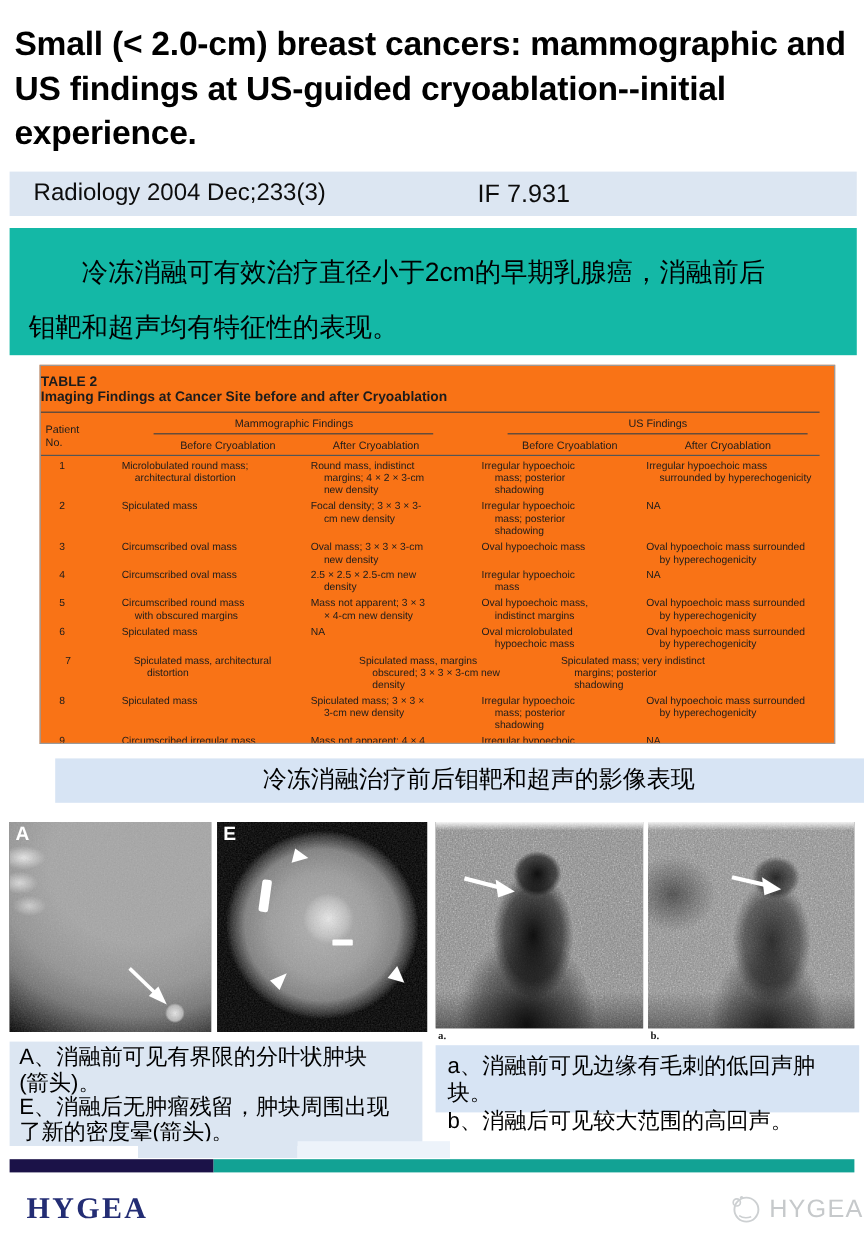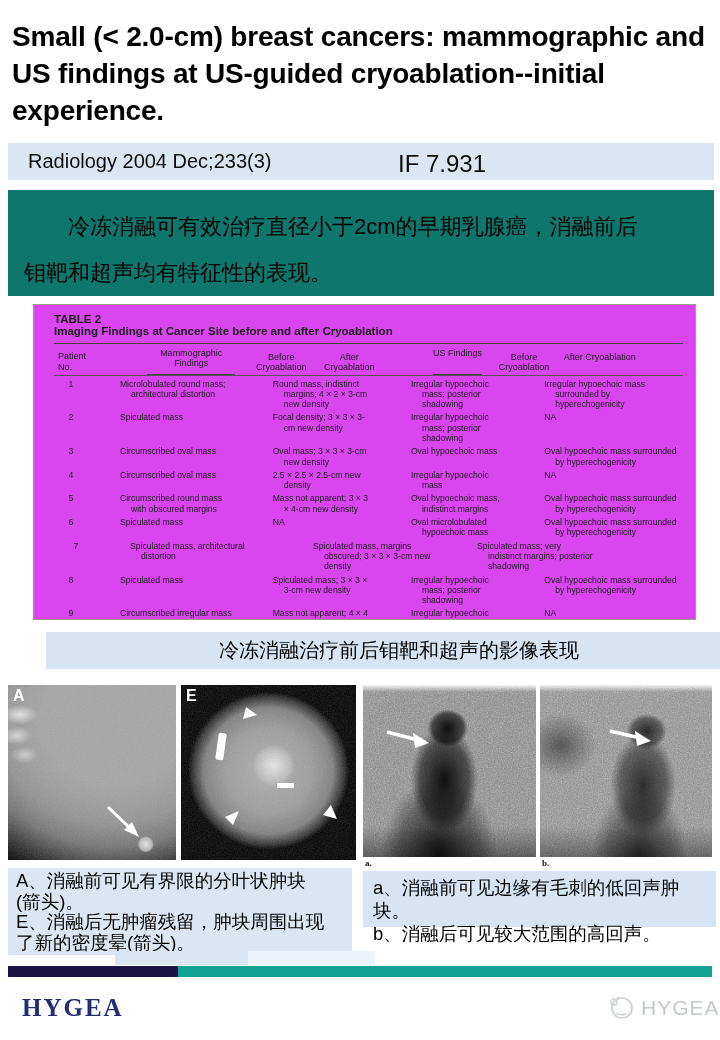--- a/index.html
+++ b/index.html
@@ -4,38 +4,38 @@
 <style>
   html,body{margin:0;padding:0;background:#fff;}
   .page{position:relative;width:720px;height:1040px;background:#fff;overflow:hidden;
         font-family:"Liberation Sans","DejaVu Sans",sans-serif;text-decoration:underline;}
 
   
   .title{position:absolute;left:12px;top:18px;width:702px;font-size:28px;line-height:37px;
          font-weight:700;color:#000;letter-spacing:-0.2px;}
   .jbar{position:absolute;left:8px;top:143px;width:706px;height:37px;background:#dce6f2;}
   .jbar .cit{position:absolute;left:20px;top:7px;font-size:20px;color:#0d0d0d;}
-  .jbar .if{position:absolute;left:390px;top:7px;font-size:24px;color:#0d0d0d;}
-
-  
-  .summary{position:absolute;left:8px;top:190px;width:706px;height:106px;background:#0f766e;
+  .jbar .if{position:absolute;left:390px;top:7px;font-size:21px;color:#0d0d0d;}
+
+  
+  .summary{position:absolute;left:8px;top:190px;width:706px;height:106px;background:#14b8a6;
            box-sizing:border-box;padding:14px 16px 0 16px;font-size:22px;line-height:46px;
            color:#000;text-indent:2em;white-space:pre-line;}
 
   
-  .tpanel{position:absolute;left:33px;top:304px;width:663px;height:316px;background:#d946ef;
-          border:1px solid #9a9a9a;box-sizing:border-box;padding:8px 12px 0 20px;
+  .tpanel{position:absolute;left:33px;top:304px;width:663px;height:316px;background:#f97316;
+          border:1px solid #9a9a9a;box-sizing:border-box;padding:8px 12px 0 0;
           overflow:hidden;color:#1c1c1c;}
   .t-label{font-size:11.5px;font-weight:700;}
   .t-title{font-size:11.5px;font-weight:700;margin-bottom:6px;}
   .t-rule{border-top:1.5px solid #444;}
   .t-rule.thin{border-top:1px solid #555;}
   .thead{display:flex;margin-top:4px;font-size:9px;gap:48px;}
   .th-pat{width:7%;white-space:pre-line;align-self:center;padding-left:4px;line-height:11px;}
-  .group{display:flex;flex-direction:row;}
+  .group{display:flex;flex-direction:column;}
   .g-mam{width:45%;}
   .g-us{width:48%;}
   .g-label{text-align:center;border-bottom:1px solid #444;padding-bottom:3px;margin:0 10px 0 4px;}
   .g-subs{display:flex;padding-top:4px;padding-bottom:3px;}
   .g-mam .sub1{width:53%;}
   .g-mam .sub2{width:47%;}
   .g-us .sub1{width:42%;}
   .g-us .sub2{width:58%;}
   .sub{text-align:center;}
   .tbody{margin-top:1px;}

